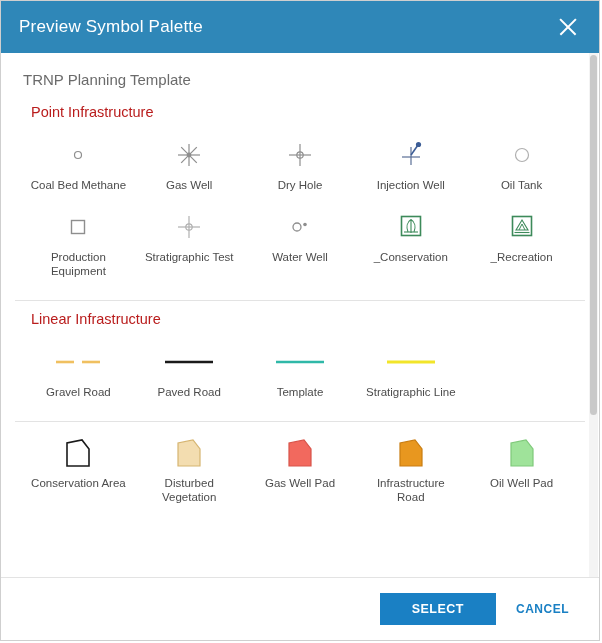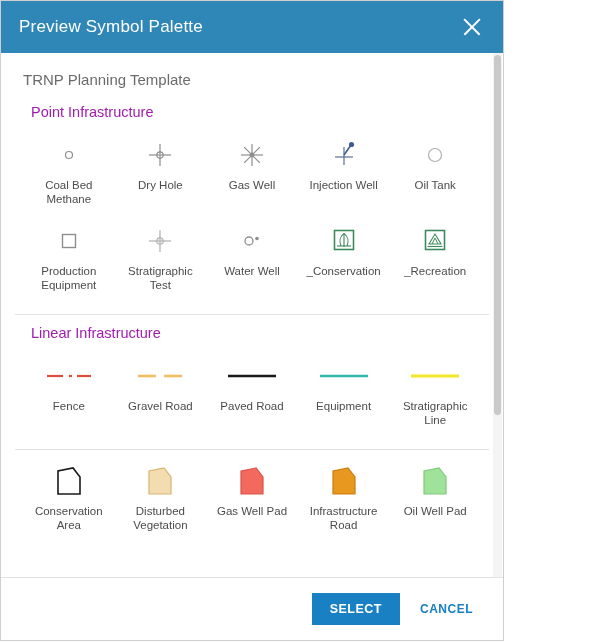--- a/index.html
+++ b/index.html
@@ -7,21 +7,21 @@
     padding: 0;
     background: #ffffff;
   }
   body {
     font-family: "Liberation Sans", sans-serif;
     width: 602px;
     height: 643px;
     overflow: hidden;
   }
   .dialog {
-    width: 504px;
+    width: 600px;
     height: 641px;
     border: 1px solid #cfcfcf;
     box-sizing: border-box;
     display: flex;
     flex-direction: column;
     background: #ffffff;
   }
   .titlebar {
     height: 52px;
     background: #2f87b8;
@@ -66,21 +66,21 @@
   .template-name {
     font-size: 15px;
     color: #6b6b6b;
     padding: 18px 0 6px 22px;
   }
   .section {
     padding: 0 22px;
   }
   .section-title {
     font-size: 14.5px;
-    color: #a21caf;
+    color: #b91c1c;
     padding: 10px 0 4px 8px;
   }
   .divider {
     height: 1px;
     background: #e3e3e3;
     margin: 10px 14px 0 14px;
   }
   .grid {
     display: grid;
     grid-template-columns: repeat(5, 1fr);
@@ -119,21 +119,21 @@
     gap: 10px;
     background: #ffffff;
   }
   .btn-primary {
     background: #1a80c4;
     color: #ffffff;
     font-size: 12.5px;
     font-weight: bold;
     letter-spacing: 0.5px;
     border: none;
-    padding: 9px 18px;
+    padding: 9px 32px;
     cursor: pointer;
     font-family: "Liberation Sans", sans-serif;
   }
   .btn-link {
     background: transparent;
     color: #1a80c4;
     font-size: 12px;
     font-weight: bold;
     letter-spacing: 0.5px;
     border: none;
@@ -181,46 +181,46 @@
             <svg width="24" height="24" viewBox="0 0 24 24">
                 <circle cx="12" cy="12" r="3.5" fill="none" stroke="#8e8e8e" stroke-width="1.2"></circle>
               </svg>
           </div>
           <div class="cell-label">Coal Bed Methane</div>
         </div>
 
         <div class="cell">
           <div class="sym">
             <svg width="28" height="28" viewBox="0 0 28 28">
-              <line x1="14" y1="3" x2="14" y2="25" stroke="#8e8e8e" stroke-width="1.2"></line>
-              <line x1="3" y1="14" x2="25" y2="14" stroke="#8e8e8e" stroke-width="1.2"></line>
-              <circle cx="14" cy="14" r="3.2" fill="none" stroke="#8e8e8e" stroke-width="1.2"></circle>
-            </svg>
-          </div>
-          <div class="cell-label">Dry Hole</div>
-        </div>
-
-        <div class="cell">
-          <div class="sym">
-            <svg width="28" height="28" viewBox="0 0 28 28">
               <g stroke="#8e8e8e" stroke-width="1.2">
                 <line x1="14" y1="3" x2="14" y2="25"></line>
                 <line x1="3" y1="14" x2="25" y2="14"></line>
                 <line x1="6.2" y1="6.2" x2="21.8" y2="21.8"></line>
                 <line x1="21.8" y1="6.2" x2="6.2" y2="21.8"></line>
               </g>
               <circle cx="14" cy="14" r="2.4" fill="#8e8e8e"></circle>
             </svg>
           </div>
           <div class="cell-label">Gas Well</div>
         </div>
 
         <div class="cell">
           <div class="sym">
             <svg width="28" height="28" viewBox="0 0 28 28">
+              <line x1="14" y1="3" x2="14" y2="25" stroke="#8e8e8e" stroke-width="1.2"></line>
+              <line x1="3" y1="14" x2="25" y2="14" stroke="#8e8e8e" stroke-width="1.2"></line>
+              <circle cx="14" cy="14" r="3.2" fill="none" stroke="#8e8e8e" stroke-width="1.2"></circle>
+            </svg>
+          </div>
+          <div class="cell-label">Dry Hole</div>
+        </div>
+
+        <div class="cell">
+          <div class="sym">
+            <svg width="28" height="28" viewBox="0 0 28 28">
               <line x1="14" y1="6" x2="14" y2="24" stroke="#5a6f96" stroke-width="1.2"></line>
               <line x1="5" y1="16" x2="23" y2="16" stroke="#5a6f96" stroke-width="1.2"></line>
               <line x1="14" y1="14" x2="21" y2="4" stroke="#3c5d96" stroke-width="1.6"></line>
               <circle cx="21.5" cy="3.5" r="2.6" fill="#3c5d96"></circle>
             </svg>
           </div>
           <div class="cell-label">Injection Well</div>
         </div>
 
         <div class="cell">
@@ -287,30 +287,20 @@
 
       </div>
     </div>
 
     <div class="divider"></div>
 
     <div class="section">
       <div class="section-title">Linear Infrastructure</div>
       <div class="grid">
 
-        <div class="cell">
-          <div class="sym">
-            <svg width="56" height="14" viewBox="0 0 56 14">
-              <line x1="6" y1="7" x2="22" y2="7" stroke="#e04a3f" stroke-width="2.2"></line>
-              <line x1="28" y1="7" x2="31" y2="7" stroke="#e04a3f" stroke-width="2.2"></line>
-              <line x1="36" y1="7" x2="50" y2="7" stroke="#e04a3f" stroke-width="2.2"></line>
-            </svg>
-          </div>
-          <div class="cell-label">Fence</div>
-        </div>
 
         <div class="cell">
           <div class="sym">
             <svg width="56" height="14" viewBox="0 0 56 14">
               <line x1="6" y1="7" x2="24" y2="7" stroke="#f0c060" stroke-width="2.6"></line>
               <line x1="32" y1="7" x2="50" y2="7" stroke="#f0c060" stroke-width="2.6"></line>
             </svg>
           </div>
           <div class="cell-label">Gravel Road</div>
         </div>
@@ -323,21 +313,21 @@
           </div>
           <div class="cell-label">Paved Road</div>
         </div>
 
         <div class="cell">
           <div class="sym">
             <svg width="56" height="14" viewBox="0 0 56 14">
               <line x1="4" y1="7" x2="52" y2="7" stroke="#2fb8a8" stroke-width="2.4"></line>
             </svg>
           </div>
-          <div class="cell-label">Equipment</div>
+          <div class="cell-label">Template</div>
         </div>
 
         <div class="cell">
           <div class="sym">
             <svg width="56" height="14" viewBox="0 0 56 14">
               <line x1="4" y1="7" x2="52" y2="7" stroke="#f2e52a" stroke-width="2.8"></line>
             </svg>
           </div>
           <div class="cell-label">Stratigraphic Line</div>
         </div>

